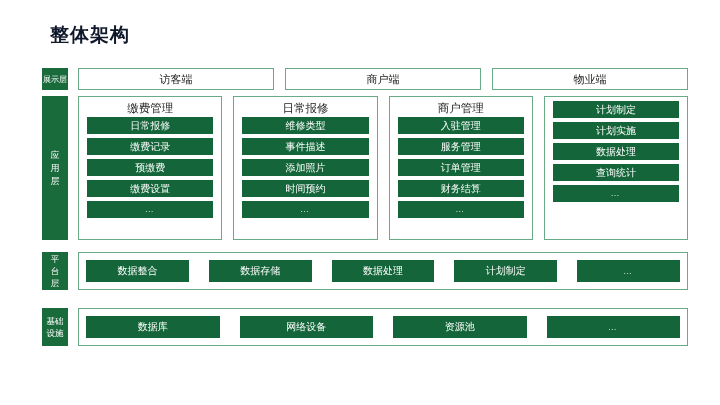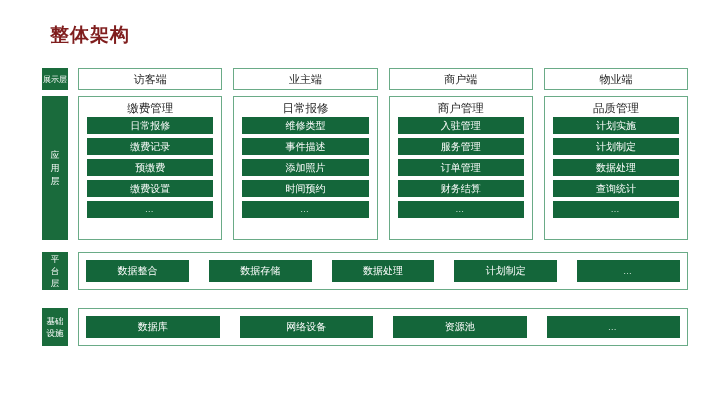--- a/index.html
+++ b/index.html
@@ -20,21 +20,21 @@
     background: #ffffff;
   }
 
   
   .title {
     position: absolute;
     left: 50px;
     top: 22px;
     font-size: 19px;
     font-weight: bold;
-    color: #7f1d1d;
+    color: #0f172a;
     letter-spacing: 1px;
   }
 
   
   .layer-row {
     position: absolute;
     display: flex;
     align-items: stretch;
   }
 
@@ -195,21 +195,20 @@
 <body>
 
 <div class="slide">
 
   <div class="title">整体架构</div>
 
   <div class="layer-row present-row">
     <div class="layer-tag tag-show">展示层</div>
     <div class="present-boxes">
       <div class="present-box">访客端</div>
-      <div class="present-box">业主端</div>
       <div class="present-box">商户端</div>
       <div class="present-box">物业端</div>
     </div>
   </div>
 
   <div class="layer-row app-row">
     <div class="layer-tag tag-app vertical">
       <div>
         <span>应</span>
         <span>用</span>
@@ -239,23 +238,22 @@
       <div class="app-col">
         <div class="app-col-title">商户管理</div>
         <div class="app-item">入驻管理</div>
         <div class="app-item">服务管理</div>
         <div class="app-item">订单管理</div>
         <div class="app-item">财务结算</div>
         <div class="app-item ellipsis">…</div>
       </div>
 
       <div class="app-col">
-        <div class="app-col-title">品质管理</div>
+        <div class="app-item">计划制定</div>
         <div class="app-item">计划实施</div>
-        <div class="app-item">计划制定</div>
         <div class="app-item">数据处理</div>
         <div class="app-item">查询统计</div>
         <div class="app-item ellipsis">…</div>
       </div>
 
     </div>
   </div>
 
   <div class="layer-row plat-row">
     <div class="layer-tag tag-plat vertical">

